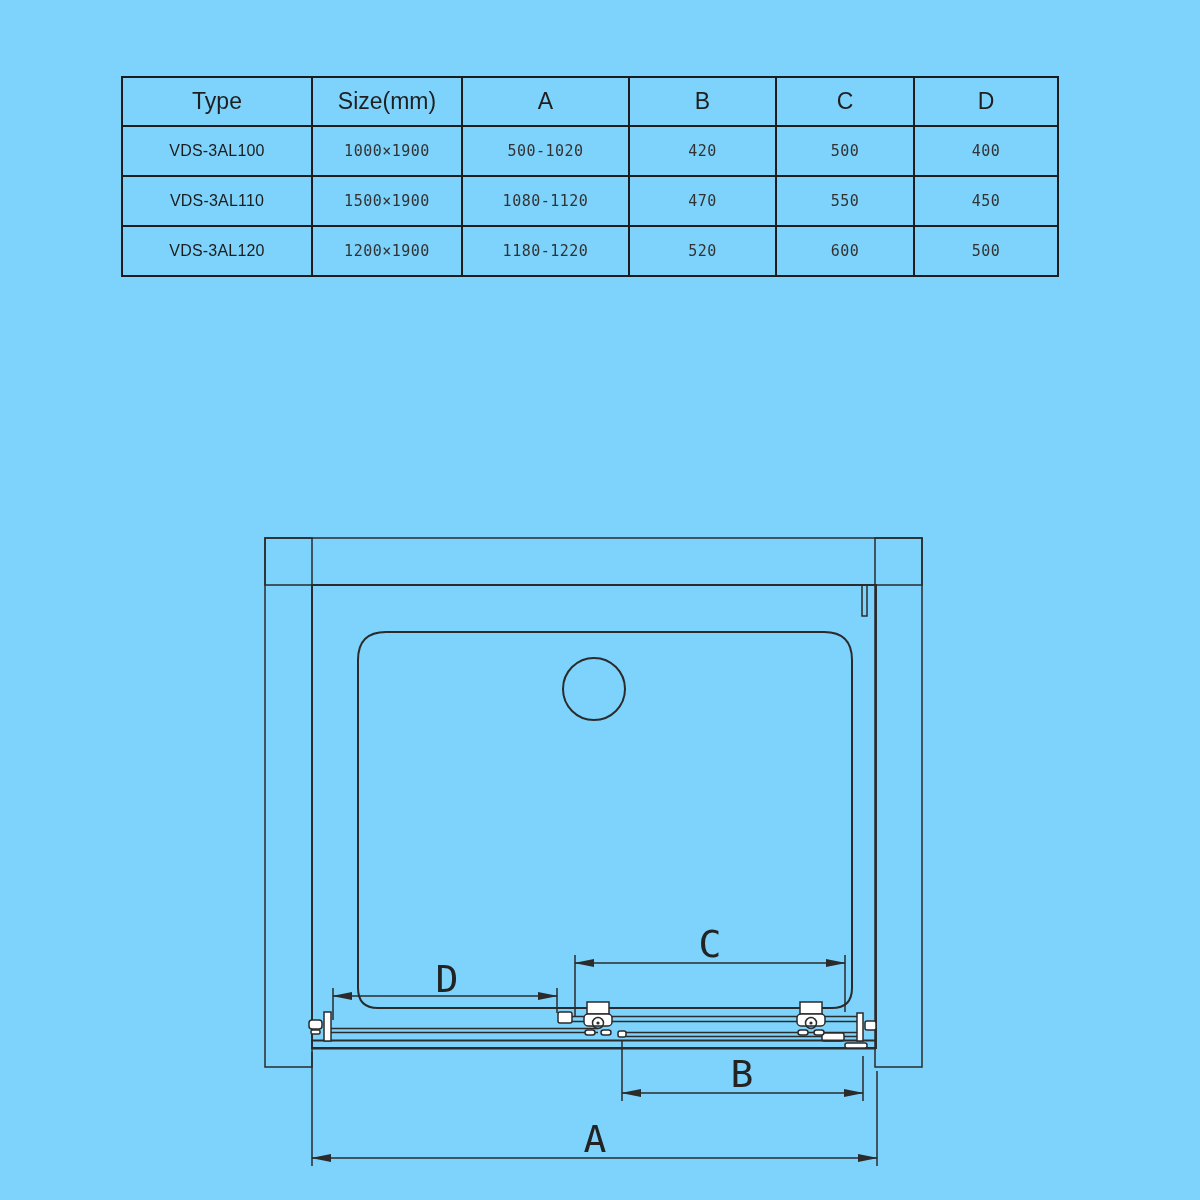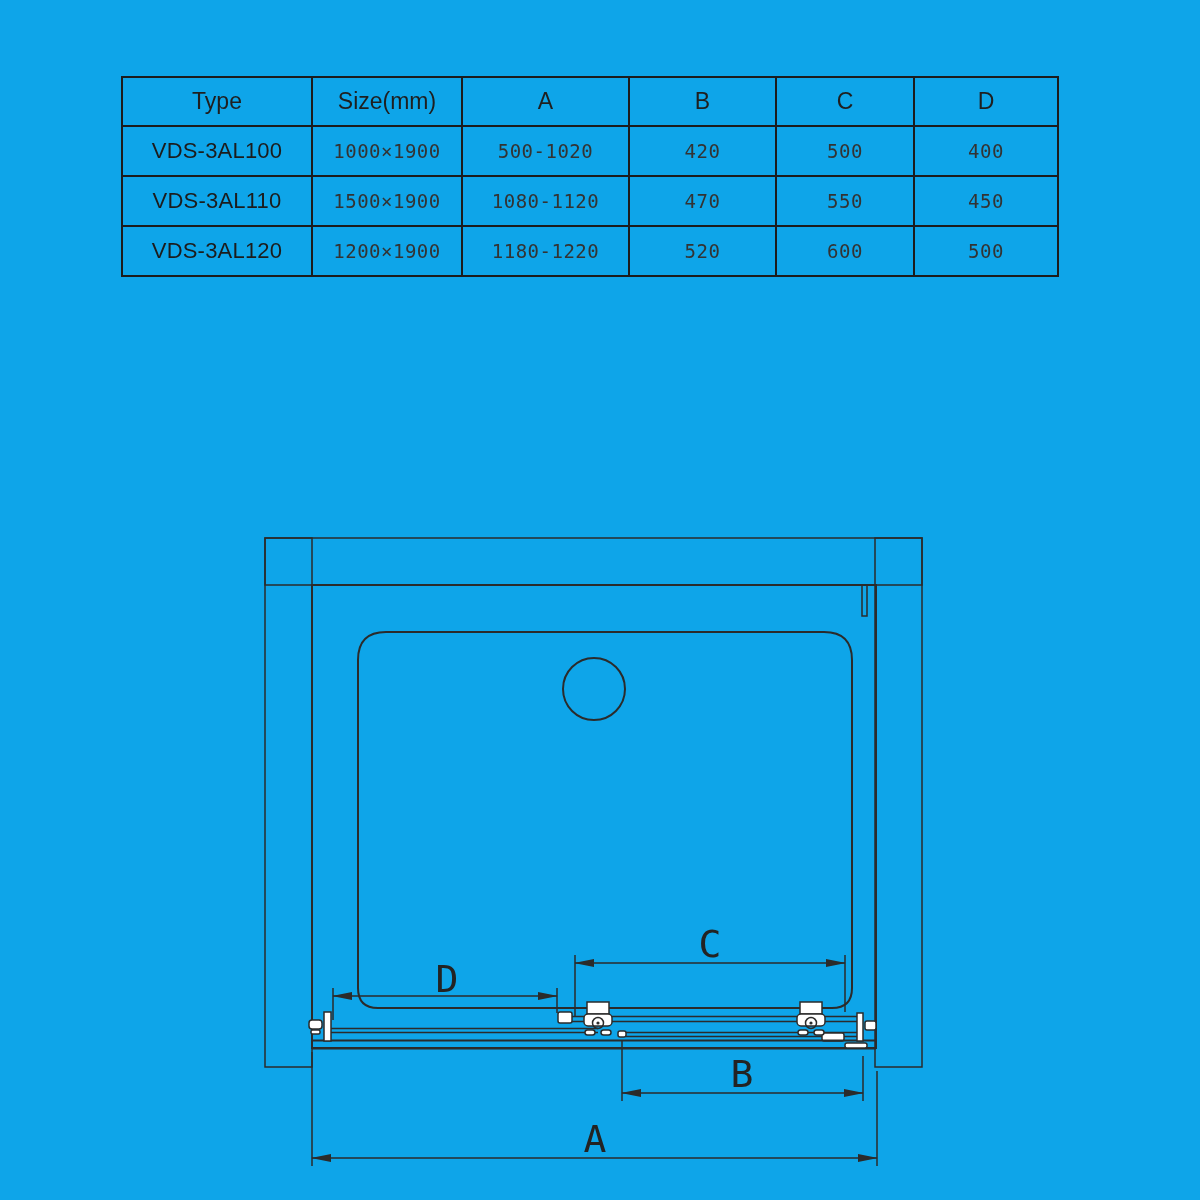--- a/index.html
+++ b/index.html
@@ -1,37 +1,37 @@
 <!DOCTYPE html>
 <html><head>
 <meta charset="utf-8">
 <style>
   html,body{margin:0;padding:0;background:#ffffff;width:1200px;height:1200px;overflow:hidden;}
   body{font-family:"Liberation Sans",sans-serif;color:#222;}
-  .page{position:relative;width:1200px;height:1200px;background:#0ea5e9;}
+  .page{position:relative;width:1200px;height:1200px;background:#7dd3fc;}
 
   
   table.spec{
     position:absolute;left:121px;top:76px;width:936px;
     border-collapse:collapse;table-layout:fixed;
   }
   table.spec th, table.spec td{
     border:2px solid #1c1c1c;text-align:center;vertical-align:middle;
     padding:0;overflow:hidden;white-space:nowrap;
   }
   table.spec thead th{
     height:47px;font-family:"Liberation Sans",sans-serif;
     font-size:23px;font-weight:400;color:#1f1f1f;
   }
   table.spec tbody td{
     height:48px;font-family:"DejaVu Sans Mono",monospace;
-    font-size:19px;font-weight:400;color:#333;letter-spacing:0.5px;
+    font-size:15px;font-weight:400;color:#333;letter-spacing:0.5px;
   }
   table.spec tbody td:first-child{
-    font-family:"Liberation Sans",sans-serif;font-size:22px;
+    font-family:"Liberation Sans",sans-serif;font-size:16px;
     color:#1c1c1c;letter-spacing:0.2px;
   }
 
   
   svg.drawing{position:absolute;left:0;top:0;width:1200px;height:1200px;}
   .ln{stroke:#2b2b2b;fill:none;}
   .thin{stroke-width:1.5;}
   .mid{stroke-width:2;}
   .fillpart{fill:#ffffff;stroke:#2b2b2b;stroke-width:1.5;}
   .dimlabel{

